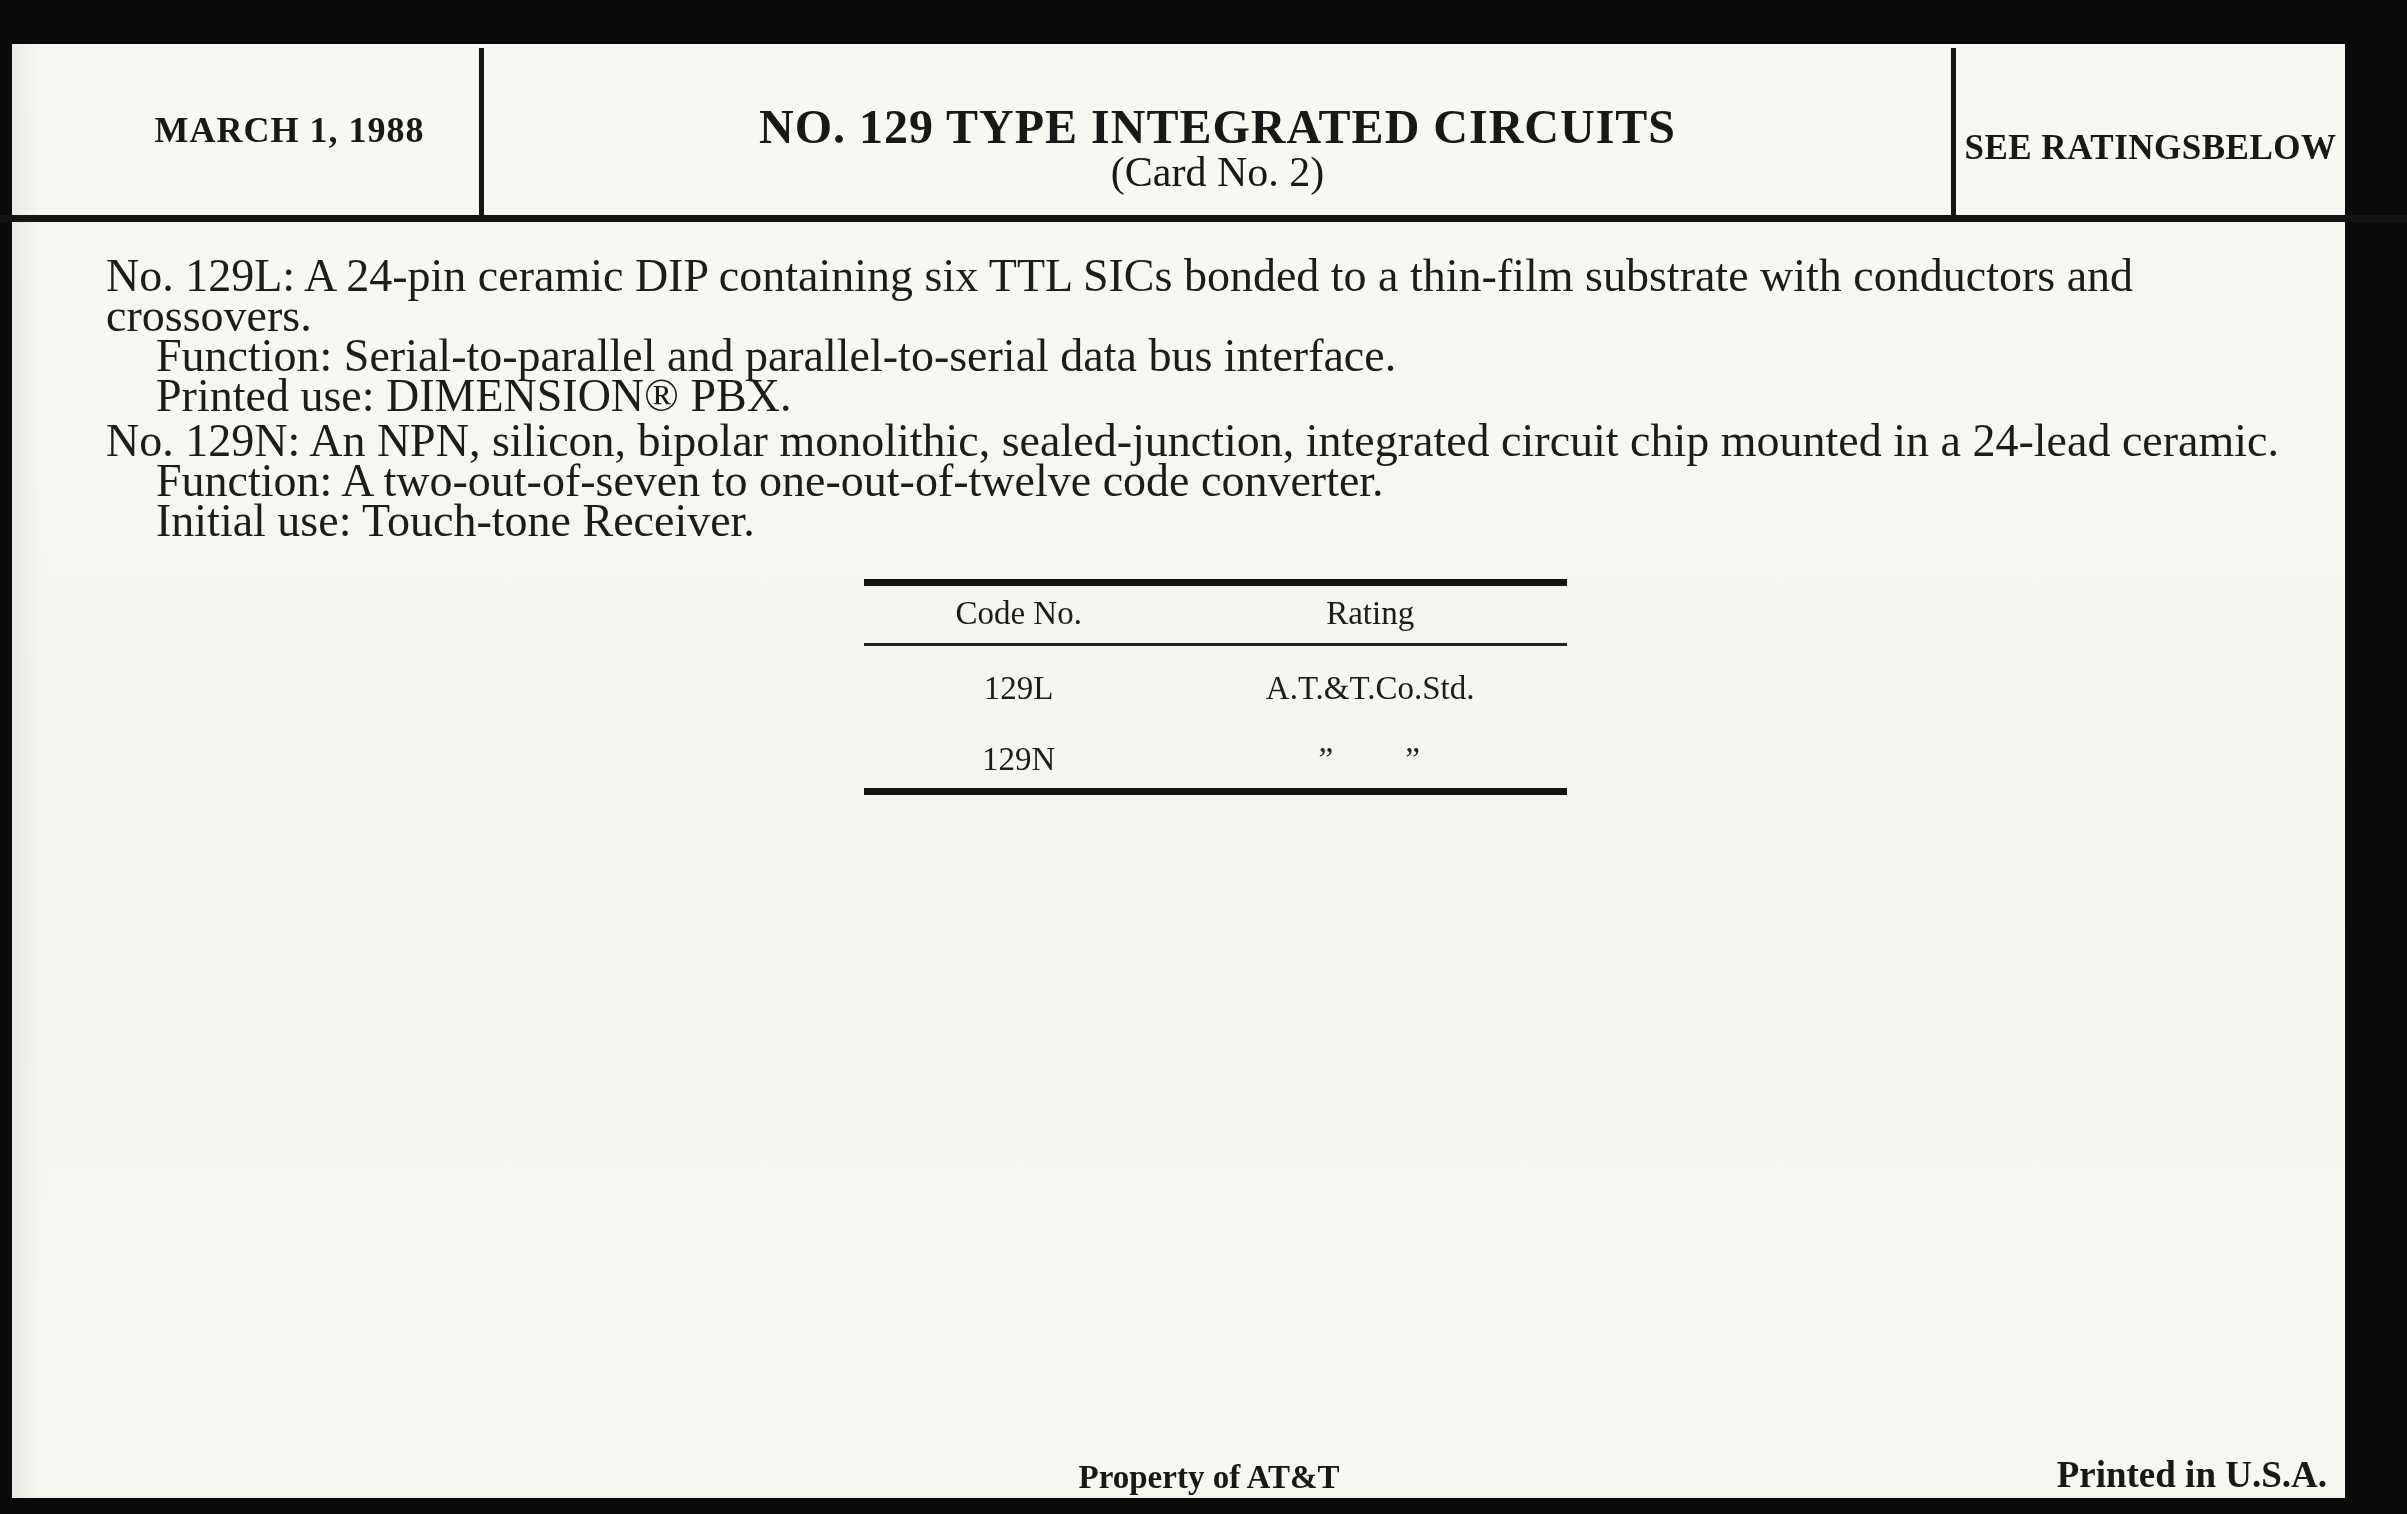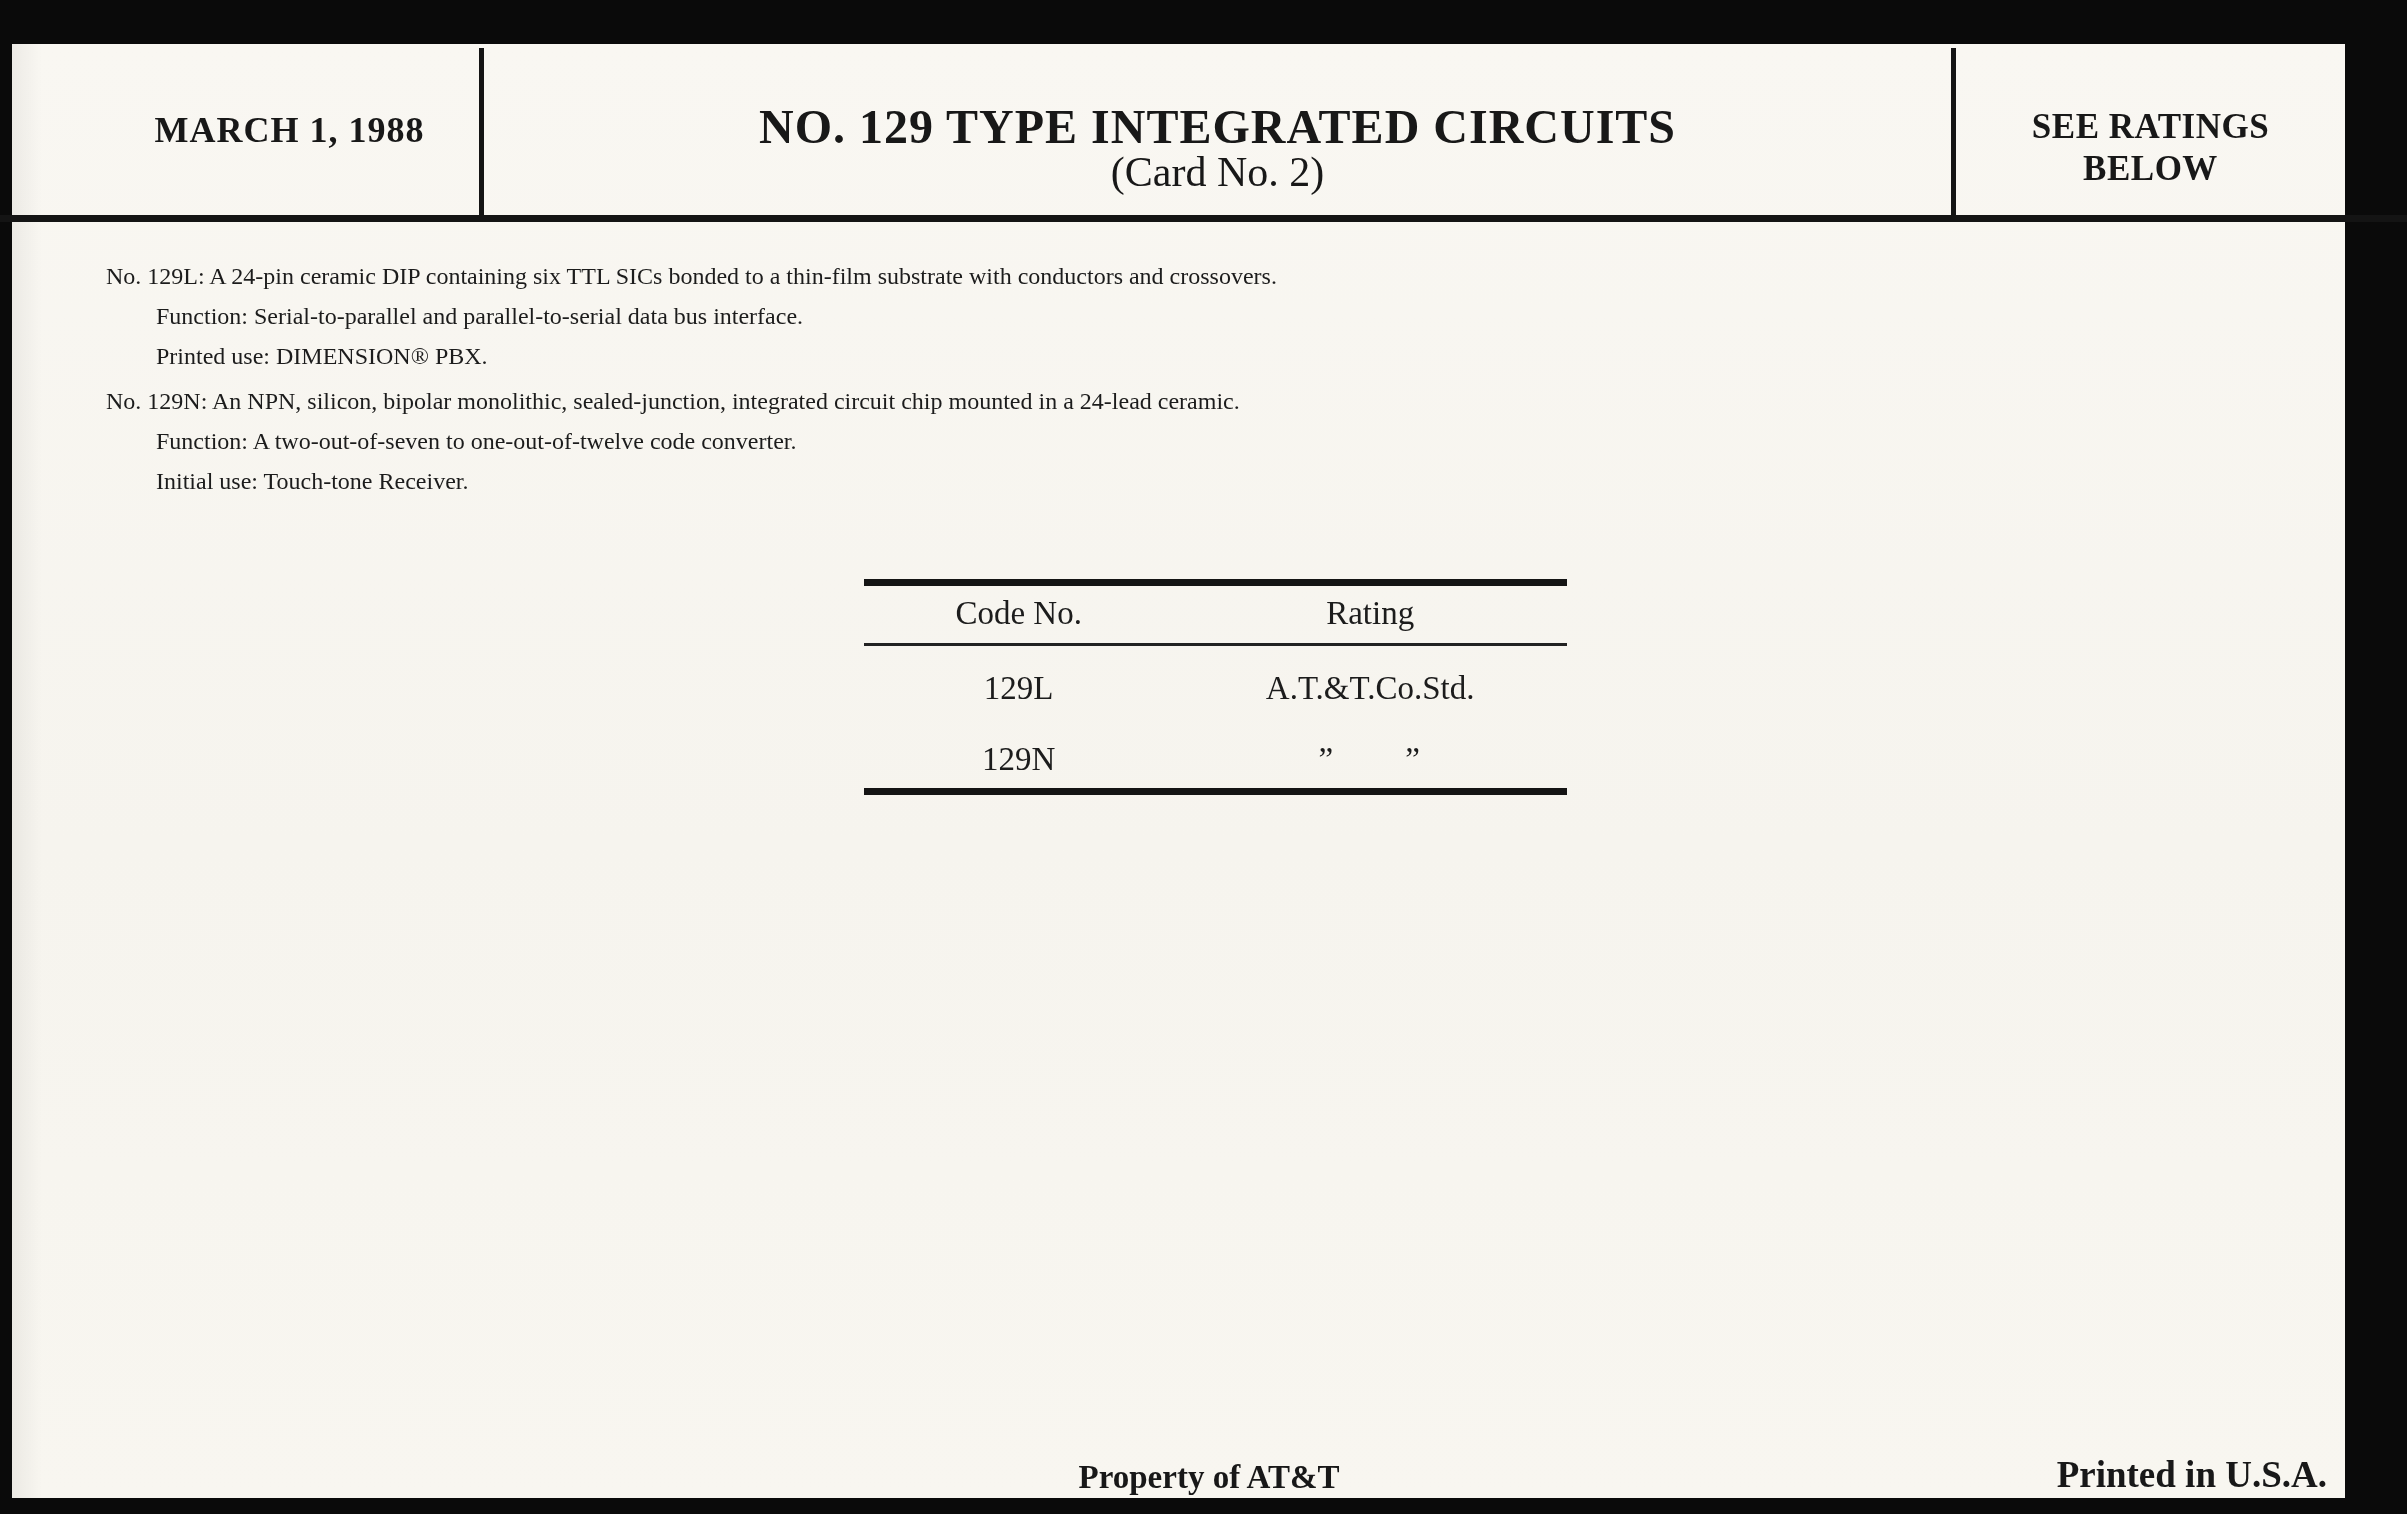--- a/index.html
+++ b/index.html
@@ -30,31 +30,31 @@
     position:absolute; left:472px; top:0; width:1467px; height:171px;
     text-align:center;
   }
   .card-title {
     margin-top:57px;
     font-weight:bold; font-size:48px; letter-spacing:1px; line-height:51px;
   }
   .card-subtitle { font-size:42px; line-height:40px; }
   .hdr-right {
     position:absolute; left:1944px; right:0; top:0; height:208px;
-    display:flex; flex-direction:column; align-items:center; justify-content:center;
+    display:flex; flex-direction:row; align-items:center; justify-content:center;
     font-weight:bold; font-size:35px; line-height:42px; letter-spacing:0.5px;
   }
   .hrule {
     position:absolute; left:-12px; right:-63px; top:171px; height:7px;
     background:#141414;
   }
   
   .content {
     position:absolute; left:94px; top:212px; right:40px;
-    font-size:24px; line-height:40px; color:#1c1c1c;
+    font-size:46px; line-height:40px; color:#1c1c1c;
   }
   .content p { margin:0; }
   .entry-sub { padding-left:50px; }
   .entry + .entry { margin-top:5px; }
   
   .ratings-table-wrap { position:absolute; left:852px; top:535px; width:703px; }
   table.ratings {
     width:100%; border-collapse:collapse;
     border-top:7px solid #141414; border-bottom:7px solid #141414;
     font-size:33px; color:#1c1c1c;

